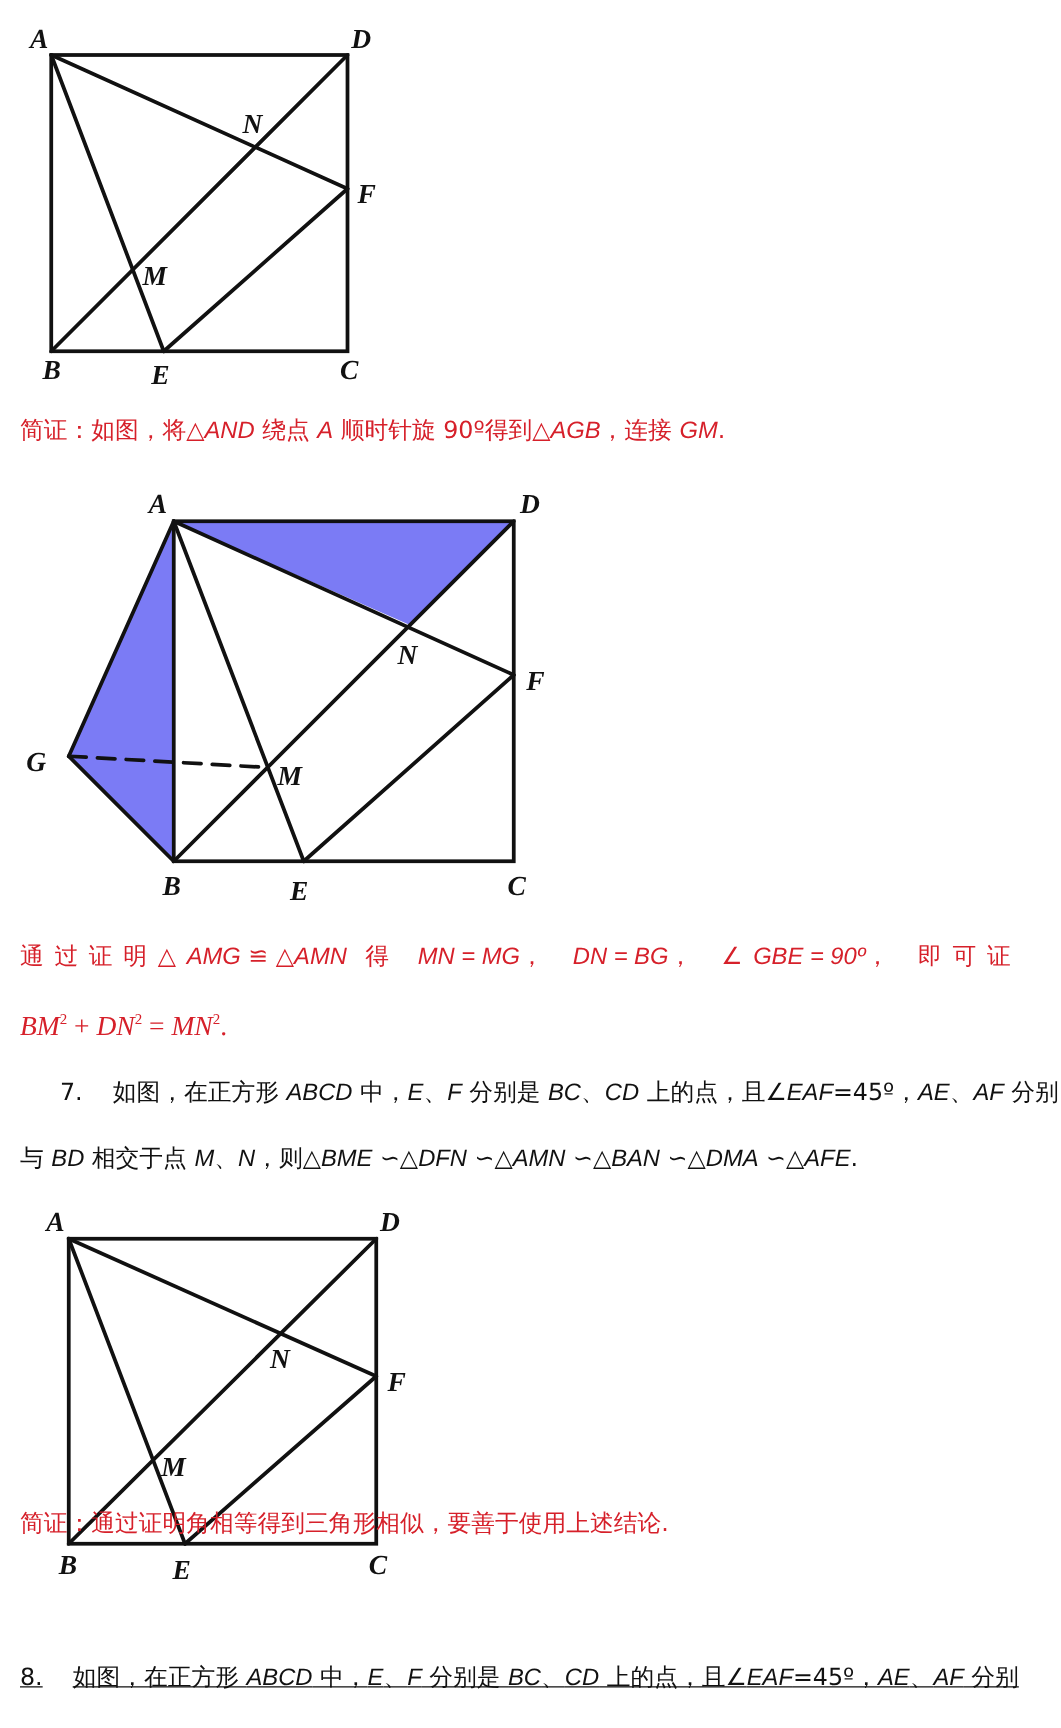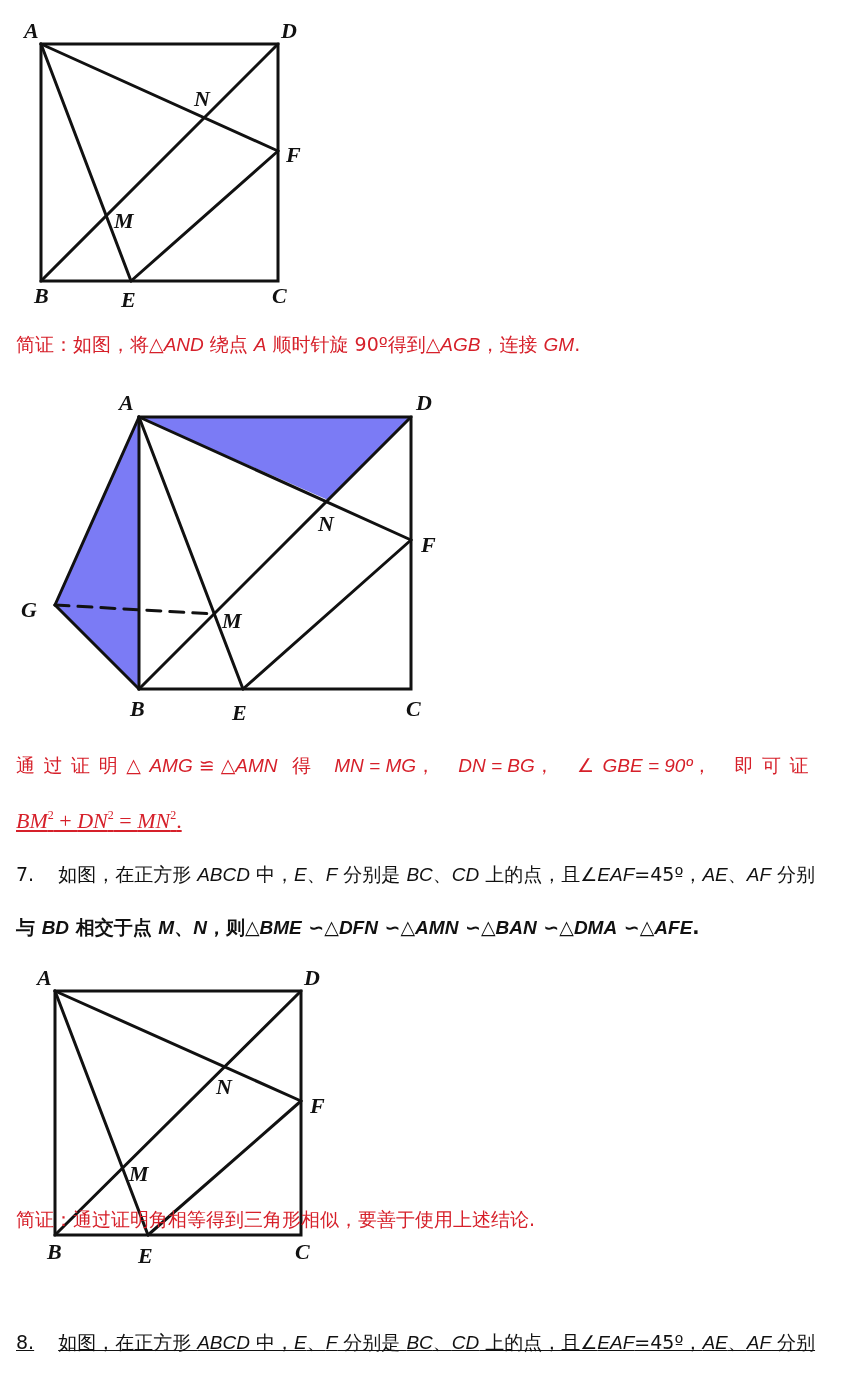--- a/index.html
+++ b/index.html
@@ -4,21 +4,21 @@
 <style>
   html, body { margin:0; padding:0; background:#ffffff; }
   body { width:849px; height:1382px; position:relative; overflow:hidden;
          font-family:"DejaVu Sans", "Liberation Sans", sans-serif; color:#111; }
   .fig { position:absolute; }
   .fig svg { display:block; }
   .lbl { font-family:"Liberation Serif", "DejaVu Serif", serif; font-style:italic; font-weight:bold; font-size:22px; fill:#111; }
   .line { position:absolute; left:16px; white-space:nowrap; font-size:19px; line-height:22px; }
   .red { color:#d6202a; }
   .i { font-style:italic; font-family:"Liberation Sans", "DejaVu Sans", sans-serif; }
-  .math { font-family:"Liberation Serif", "DejaVu Serif", serif; font-style:italic; font-size:22px;text-decoration:underline; }
+  .math { font-family:"Liberation Serif", "DejaVu Serif", serif; font-style:italic; font-size:22px; }
   .math sup { font-size:12px; font-style:normal; vertical-align:9px; }
   .sp { letter-spacing:0.45em;text-align:right; }
 </style>
 </head>
 <body>
 
 <div class="fig" style="left:0;top:10px;">
   <svg width="320" height="310" viewBox="0 10 320 310">
     <g stroke="#111" stroke-width="3" fill="none" stroke-linecap="round">
       <rect x="41" y="44" width="237" height="237"></rect>
@@ -69,24 +69,24 @@
 </div>
 
 <div class="line red" style="top:754px;">
   <span class="sp">通过证明△</span><span class="i">AMG</span><span> ≌ △</span><span class="i">AMN</span><span class="sp"> 得 </span><span class="i">MN = MG</span><span class="sp">， </span><span class="i">DN = BG</span><span class="sp">， ∠</span><span class="i">GBE = 90º</span><span class="sp">， 即可证</span>
 </div>
 
 <div class="line red math" style="top:804px;">
   <span>BM</span><sup>2</sup><span style="font-style:normal"> + </span><span>DN</span><sup>2</sup><span style="font-style:normal"> = </span><span>MN</span><sup>2</sup><span style="font-style:normal">.</span>
 </div>
 
-<div class="line" style="top:863px;">
+<div class="line" style="top:863px;margin-left:32px;">
   <span>7.</span><span style="display:inline-block;width:24px"></span><span>如图，在正方形 </span><span class="i">ABCD</span><span> 中，</span><span class="i">E</span><span>、</span><span class="i">F</span><span> 分别是 </span><span class="i">BC</span><span>、</span><span class="i">CD</span><span> 上的点，且∠</span><span class="i">EAF</span><span>=45º，</span><span class="i">AE</span><span>、</span><span class="i">AF</span><span> 分别</span>
 </div>
-<div class="line" style="top:916px;font-weight:bold;">
+<div class="line" style="top:916px;">
   <span>与 </span><span class="i">BD</span><span> 相交于点 </span><span class="i">M</span><span>、</span><span class="i">N</span><span>，则△</span><span class="i">BME</span><span> ∽△</span><span class="i">DFN</span><span> ∽△</span><span class="i">AMN</span><span> ∽△</span><span class="i">BAN</span><span> ∽△</span><span class="i">DMA</span><span> ∽△</span><span class="i">AFE</span><span>.</span>
 </div>
 
 <div class="fig" style="left:0;top:960px;">
   <svg width="340" height="310" viewBox="0 960 340 310">
     <g stroke="#111" stroke-width="3" fill="none" stroke-linecap="round">
       <rect x="55" y="991" width="246" height="244"></rect>
       <line x1="55" y1="991" x2="148" y2="1235"></line>
       <line x1="55" y1="991" x2="301" y2="1101"></line>
       <line x1="55" y1="1235" x2="301" y2="991"></line>

